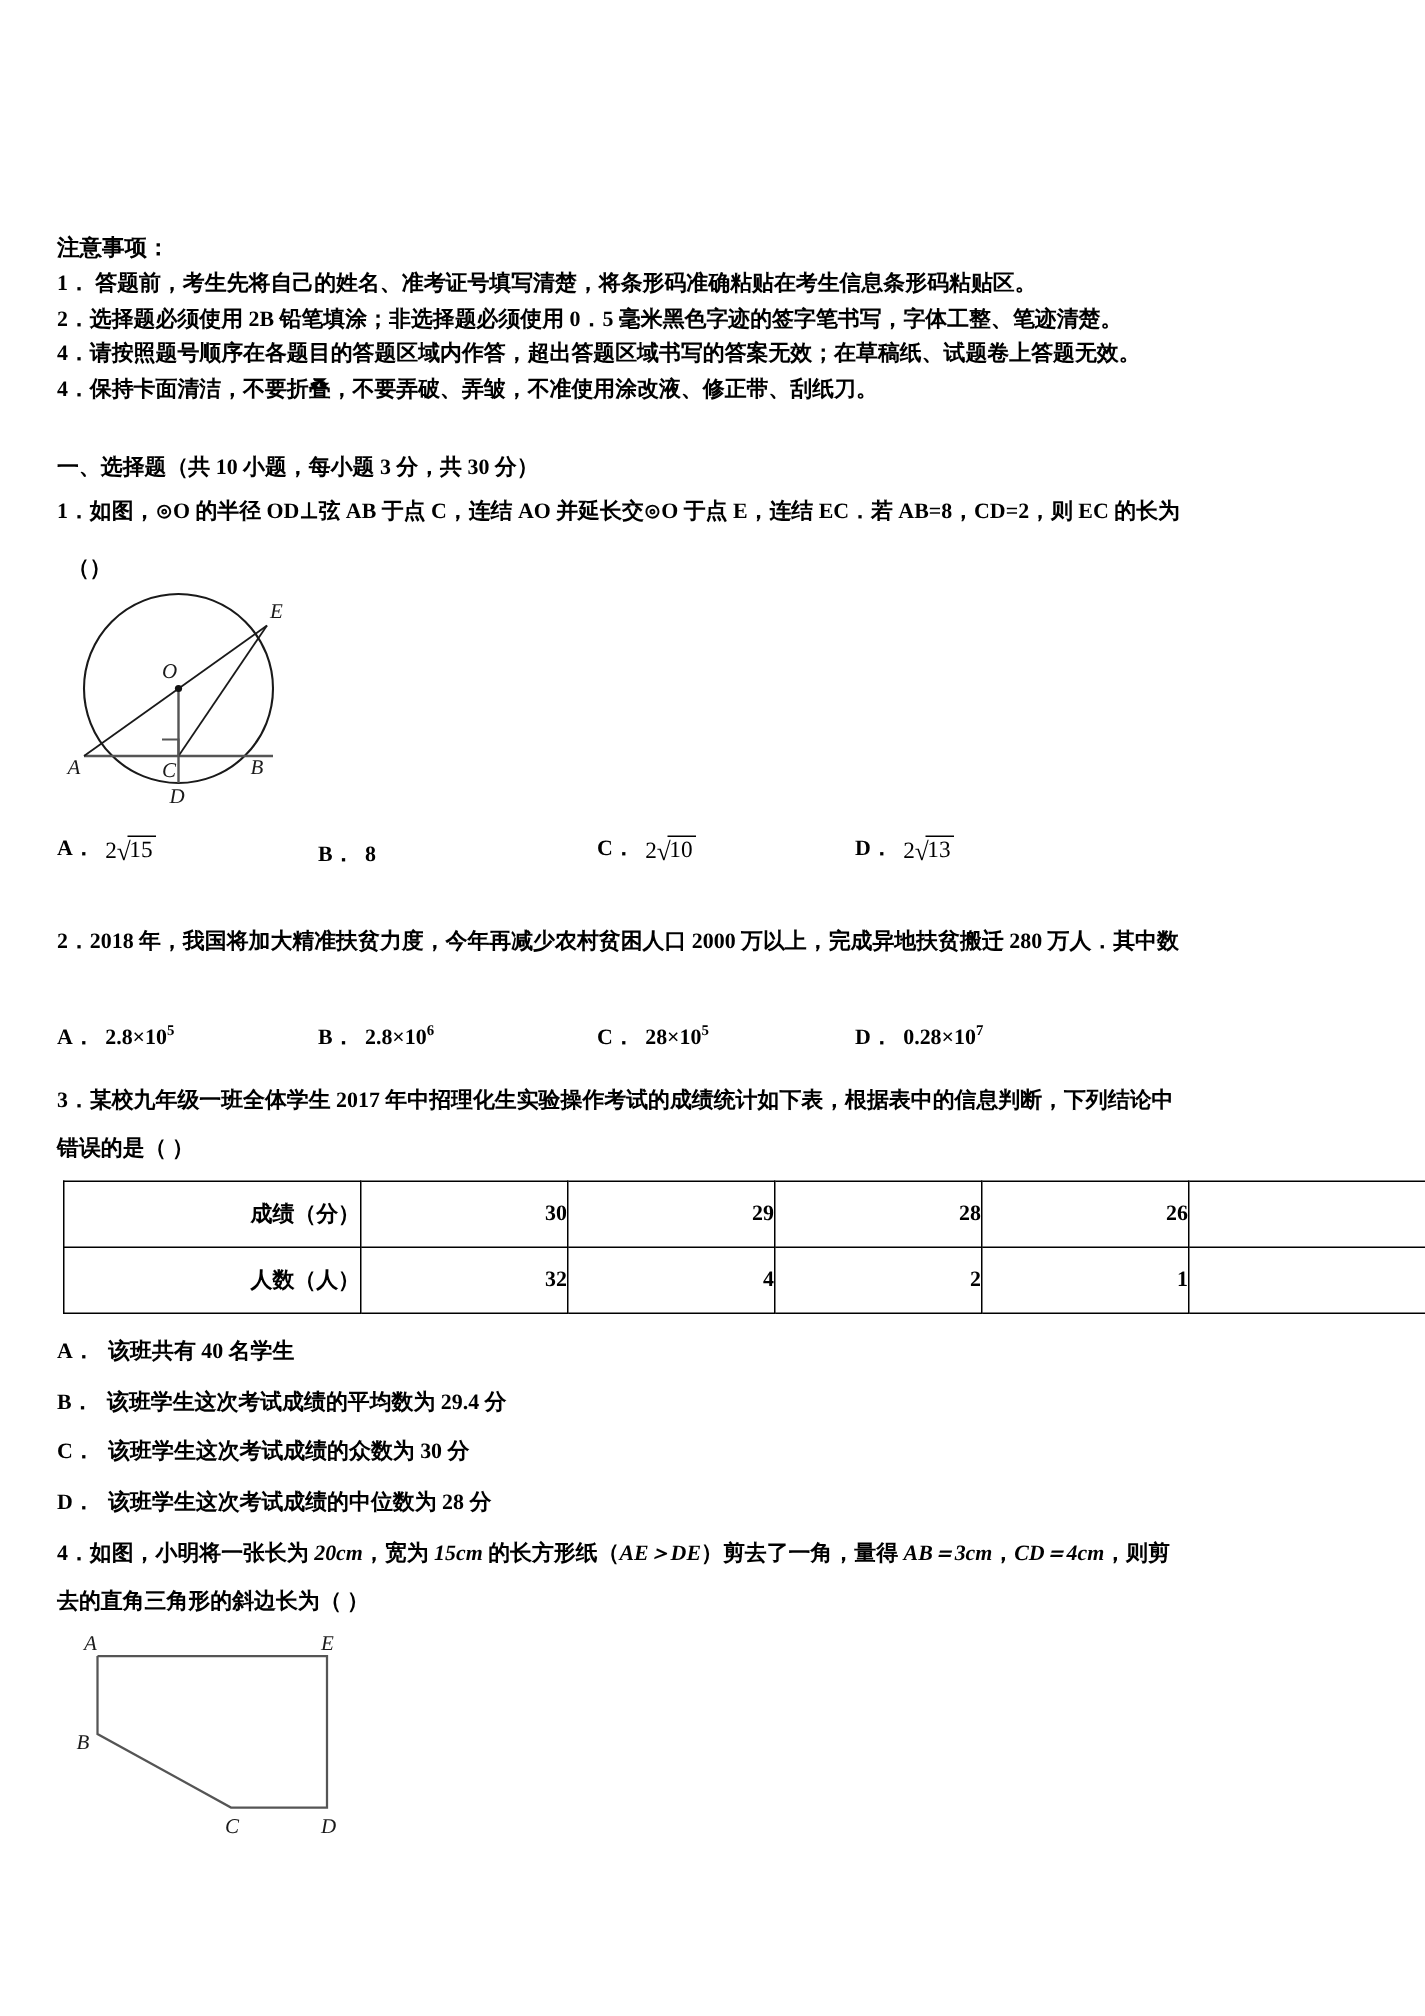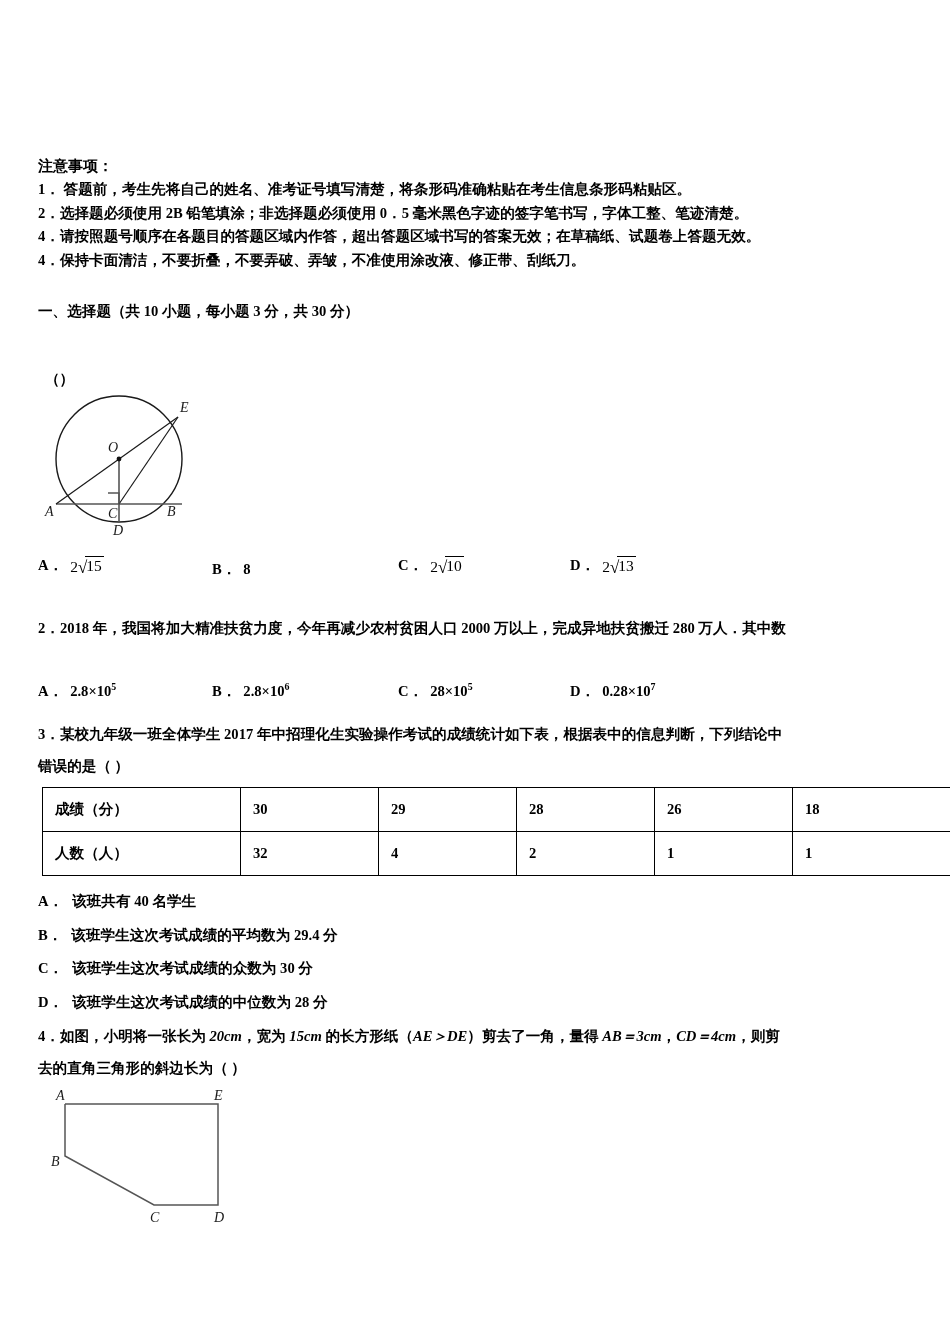--- a/index.html
+++ b/index.html
@@ -154,20 +154,21 @@
     table-layout: fixed;
   }
   .score-table td {
     border: 1.1px solid #000;
     height: 43px;
     padding: 0 0 0 12px;
     font-family: "Liberation Serif", serif;
     font-weight: bold;
     font-size: 14.6px;
     vertical-align: middle;
+    text-align: right;
   }
   .score-table td.hdr { width: 185px; }
   .score-table td.cell { width: 125px; }
   .score-table td.last { width: 212px; }
 
   
   .fig-circle {
     position: absolute;
     left: 34px; top: 392px;
   }
@@ -191,20 +192,21 @@
   <div class="notice">
     <div class="notice-head">注意事项：</div>
     <div class="notice-item">1．  答题前，考生先将自己的姓名、准考证号填写清楚，将条形码准确粘贴在考生信息条形码粘贴区。</div>
     <div class="notice-item">2．选择题必须使用 2B 铅笔填涂；非选择题必须使用 0．5 毫米黑色字迹的签字笔书写，字体工整、笔迹清楚。</div>
     <div class="notice-item">4．请按照题号顺序在各题目的答题区域内作答，超出答题区域书写的答案无效；在草稿纸、试题卷上答题无效。</div>
     <div class="notice-item">4．保持卡面清洁，不要折叠，不要弄破、弄皱，不准使用涂改液、修正带、刮纸刀。</div>
   </div>
 
   <div class="section-head">一、选择题（共 10 小题，每小题 3 分，共 30 分）</div>
 
+  <div class="q-text q1"><span>1．</span><span>如图，⊙O 的半径 OD⊥弦 AB 于点 C，连结 AO 并延长交⊙O 于点 E，连结 EC．若 AB=8，CD=2，则 EC 的长为</span></div>
   <div class="q-text q1-tail">（）</div>
 
   <div class="fig-circle">
     <svg width="200" height="145" viewBox="0 0 200 145">
       <circle cx="85" cy="67" r="63" fill="none" stroke="#1a1a1a" stroke-width="1.4"></circle>
 
       <line x1="22" y1="112" x2="148" y2="112" stroke="#555" stroke-width="1.6"></line>
 
       <line x1="85" y1="67" x2="85" y2="130" stroke="#555" stroke-width="1.6"></line>
 

